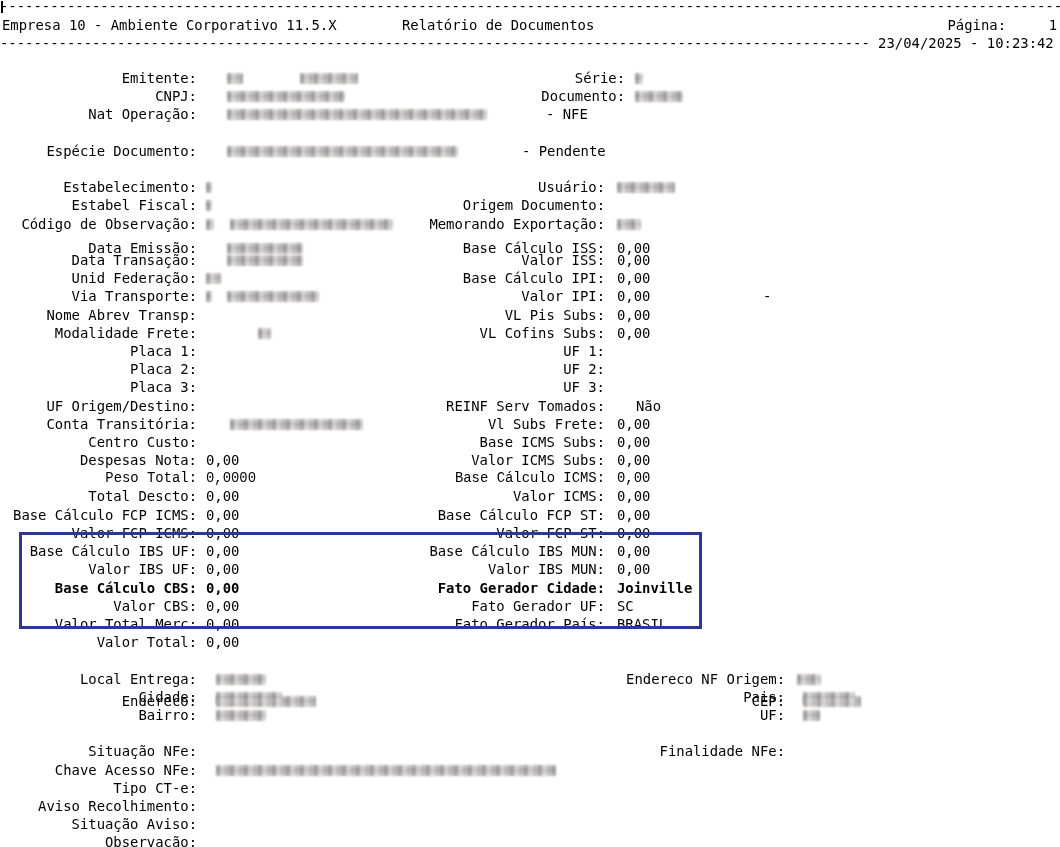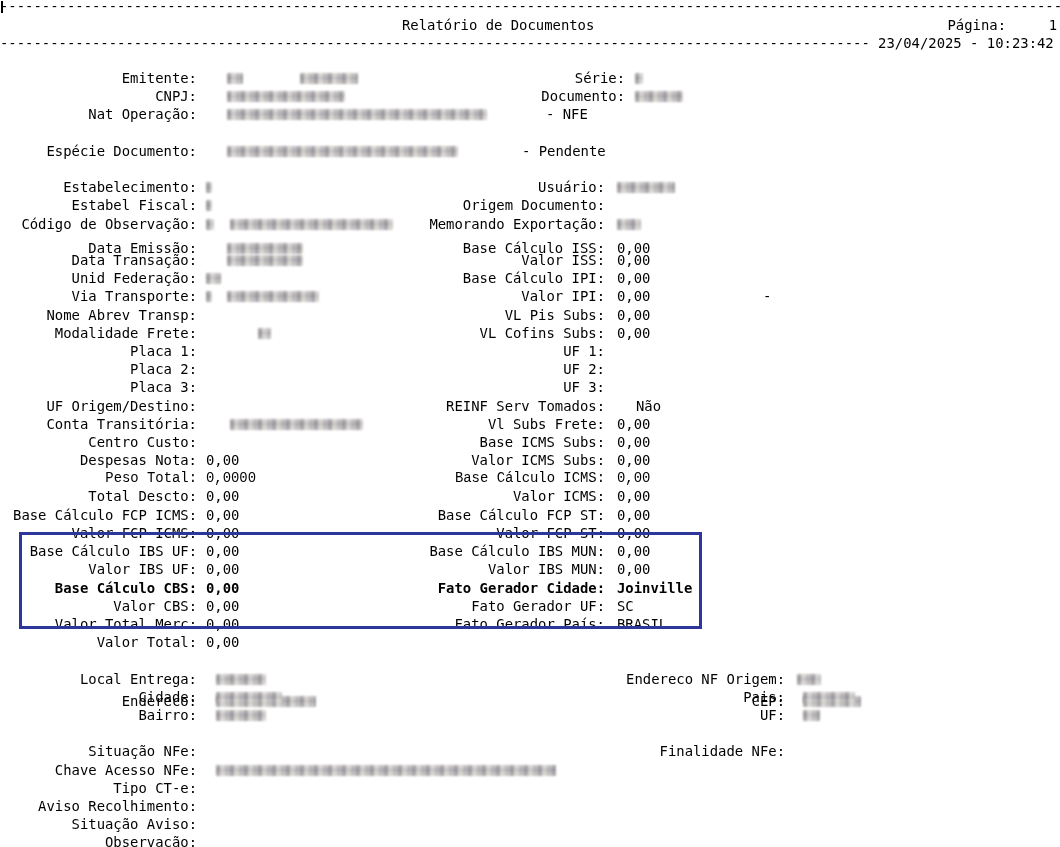--- a/index.html
+++ b/index.html
@@ -34,20 +34,21 @@
   #cursor{position:absolute;left:1px;top:1px;width:2px;height:12px;background:#000;}
   #hl-box{position:absolute;left:19px;top:532px;width:677px;height:91px;border:3px solid #2d379b;background:transparent;pointer-events:none;}
 </style>
 </head>
 <body>
 
 <div id="screen">
   <div id="cursor"></div>
   <div id="rule-top" class="rule">-------------------------------------------------------------------------------------------------------------------------------</div>
   <div id="hdr-row" class="row">
+    <span id="company">Empresa 10 - Ambiente Corporativo 11.5.X</span>
     <span id="rtitle">Relatório de Documentos</span>
     <span id="page-lbl">Página:</span>
     <span id="page-num">1</span>
   </div>
   <div id="rule-date" class="rule">-------------------------------------------------------------------------------------------------------- 23/04/2025 - 10:23:42</div>
 
   <div id="report-body">
       <div class="row" style="top: 71px;"><span class="lbl cL">Emitente:</span><span class="rd" style="left: 227px; width: 16px;"></span><span class="rd" style="left: 300px; width: 58px;"></span><span class="lbl cRt">Série:</span><span class="rd" style="left: 635px; width: 8px;"></span></div>
       <div class="row" style="top: 89px;"><span class="lbl cL">CNPJ:</span><span class="rd" style="left: 227px; width: 118px;"></span><span class="lbl cRt">Documento:</span><span class="rd" style="left: 635px; width: 48px;"></span></div>
       <div class="row" style="top: 107px;"><span class="lbl cL">Nat Operação:</span><span class="rd" style="left: 227px; width: 260px;"></span><span class="val" style="left: 546px;">- NFE</span></div>

